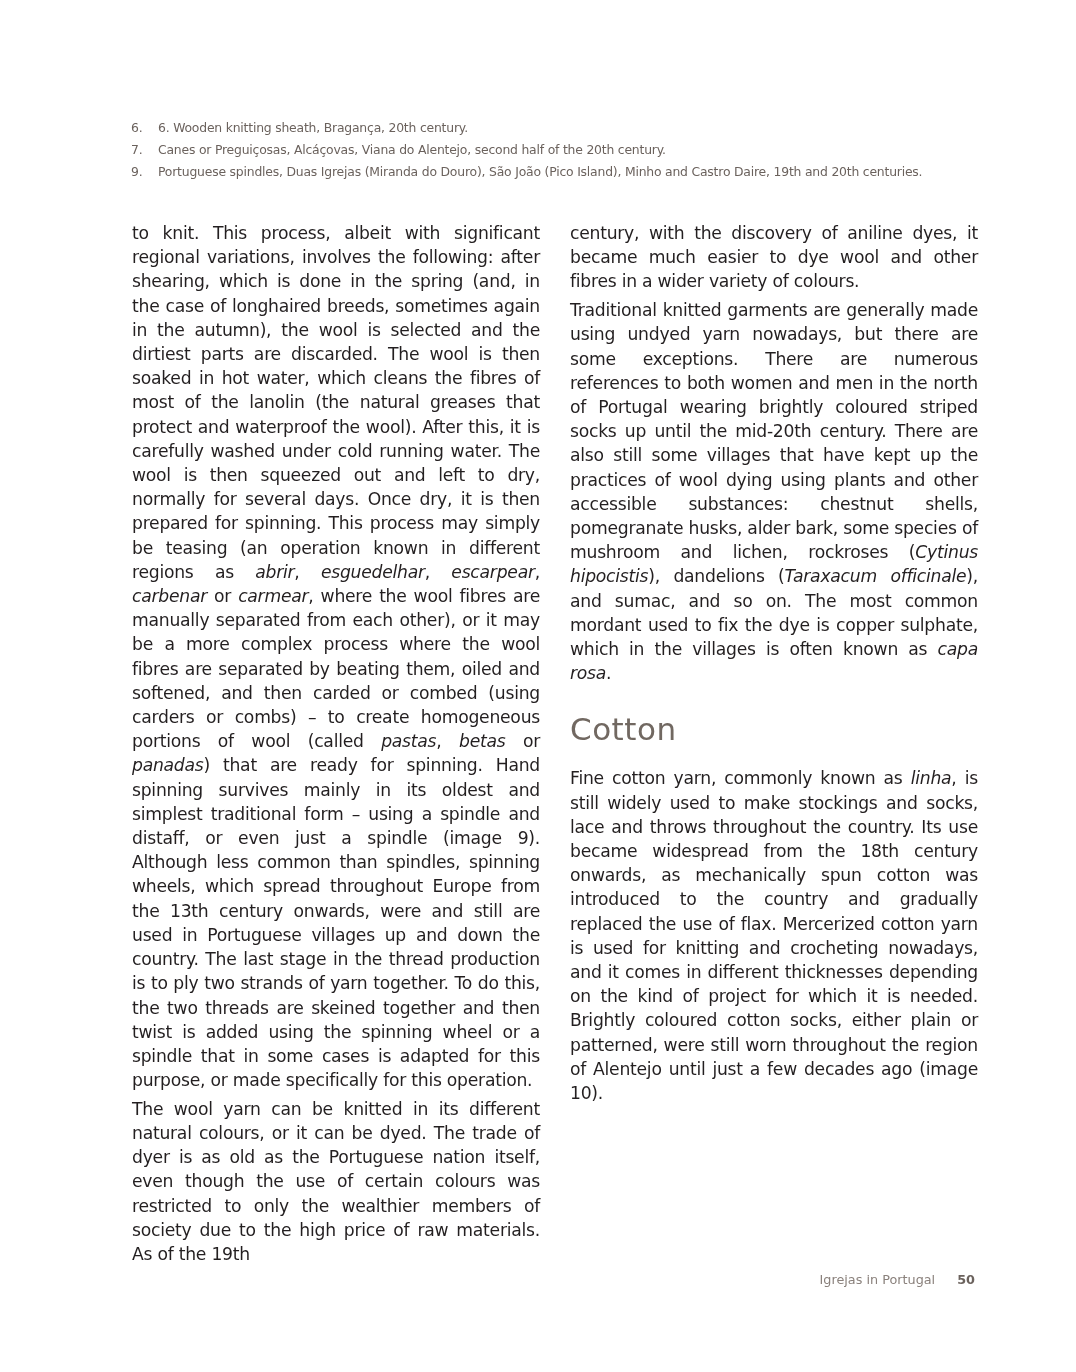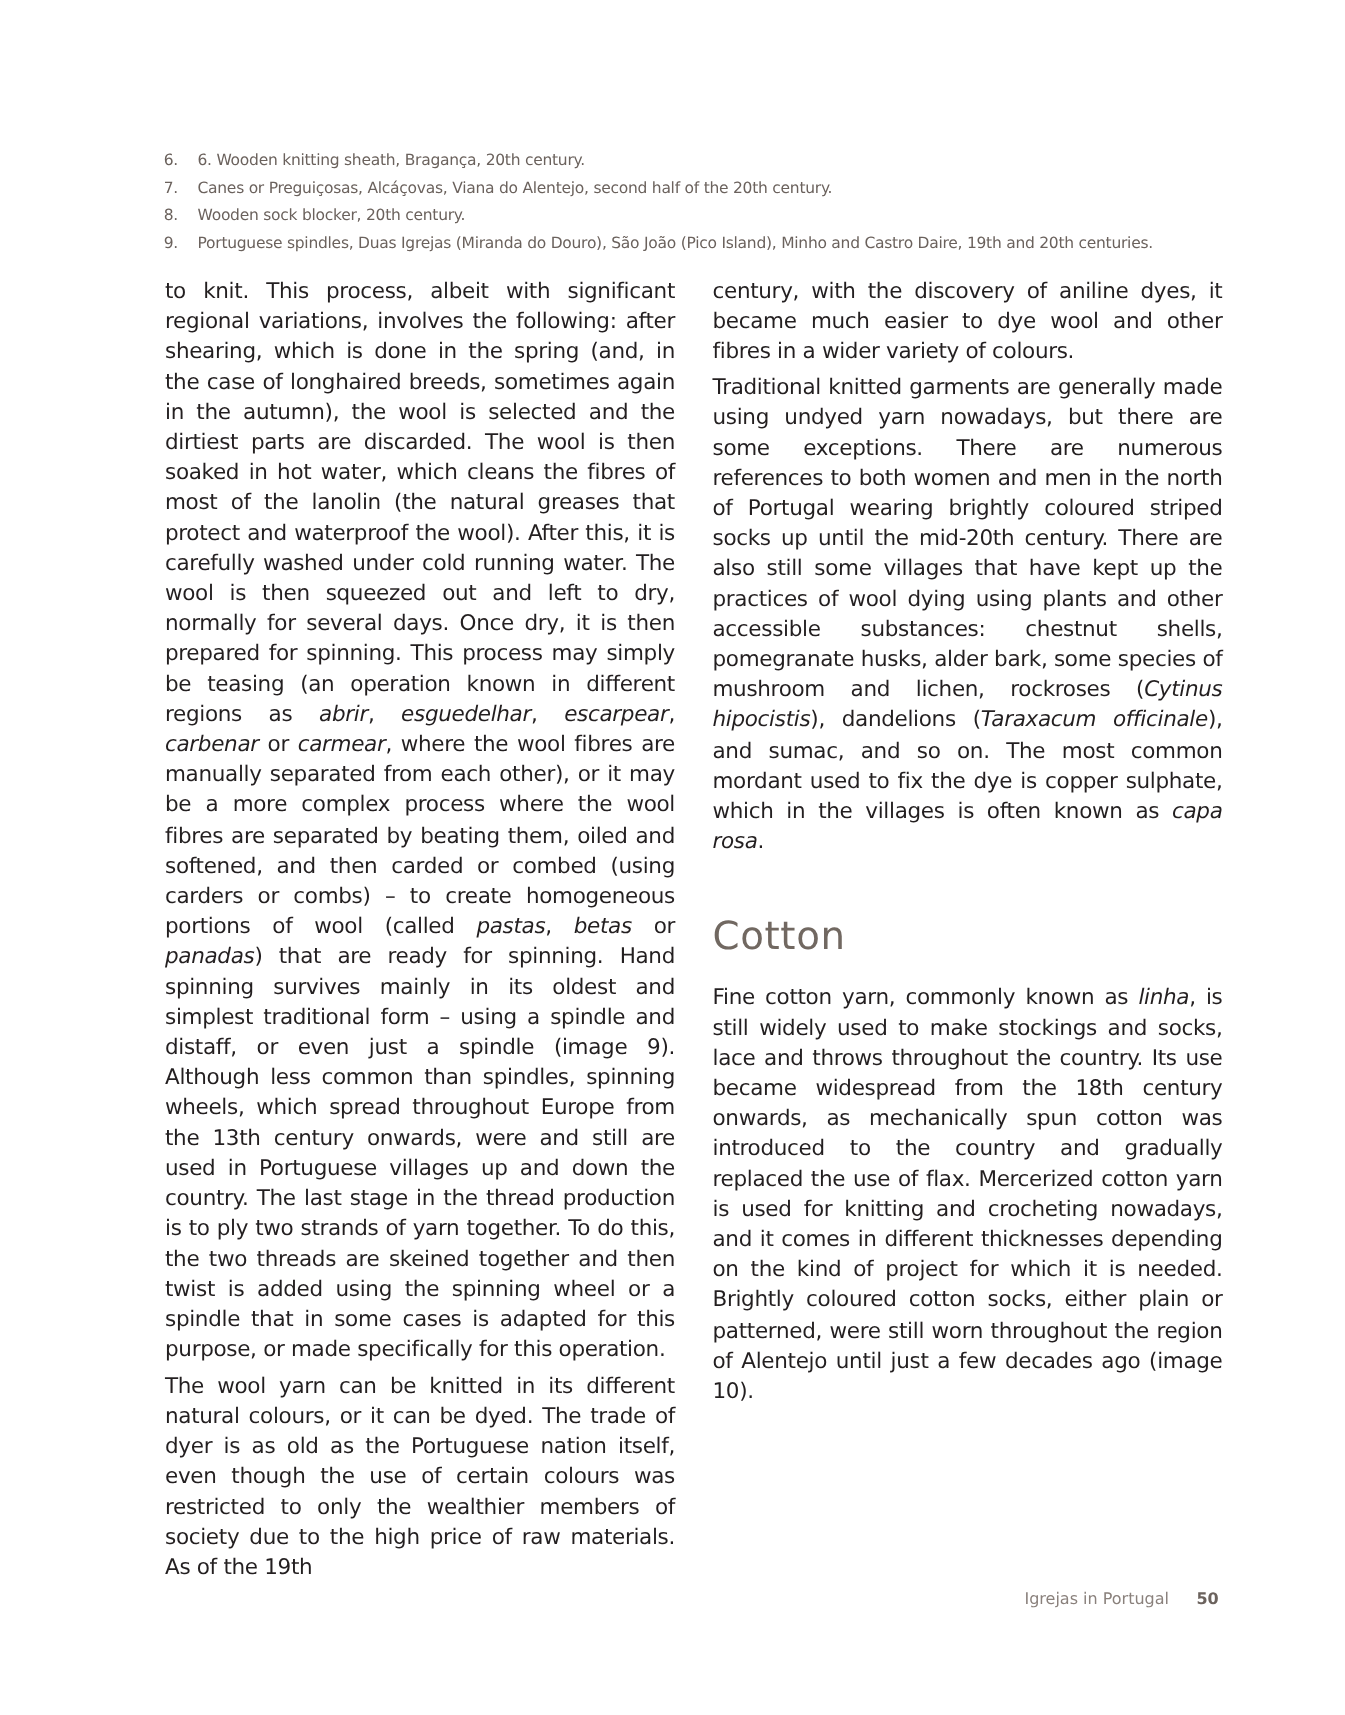--- a/index.html
+++ b/index.html
@@ -5,31 +5,30 @@
   html, body { margin: 0; padding: 0; background: #ffffff; }
   body { width: 1076px; height: 1372px; position: relative; overflow: hidden; font-family: "DejaVu Sans", sans-serif; }
   .captions { position: absolute; left: 131px; top: 117px; width: 860px; margin: 0; padding: 0; list-style: none; }
   .captions li { font-size: 12.4px; color: #6b625d; line-height: 22px; white-space: nowrap; letter-spacing: -0.2px; }
   .captions .num { display: inline-block; width: 27px; }
   .col { position: absolute; top: 221px; width: 408px; font-size: 17.2px; line-height: 24.2px; color: #231f20; text-align: justify; letter-spacing: -0.25px; }
   .col p { margin: 0 0 4.5px 0; }
   .col-left { left: 132px; }
   .col-right { left: 570px; }
   .col em { font-style: italic; }
-  .section-heading { font-size: 31px; line-height: 40px; color: #716861; font-weight: normal; margin: 44px 0 17px 0; letter-spacing: 0.5px; text-align: left; }
+  .section-heading { font-size: 31px; line-height: 40px; color: #716861; font-weight: normal; margin: 24px 0 17px 0; letter-spacing: 0.5px; text-align: left; }
   .footer { position: absolute; top: 1272px; right: 101px; font-size: 12.8px; color: #8a817c; white-space: nowrap; }
   .footer .page-num { color: #6b625d; font-weight: bold; margin-left: 22px; }
 </style>
 </head>
 <body>
 
 <ol class="captions">
   <li><span class="num">6.</span><span>6. Wooden knitting sheath, Bragança, 20th century.</span></li>
   <li><span class="num">7.</span><span>Canes or Preguiçosas, Alcáçovas, Viana do Alentejo, second half of the 20th century.</span></li>
-  <li><span class="num">8.</span><span>Wooden sock blocker, 20th century.</span></li>
   <li><span class="num">9.</span><span>Portuguese spindles, Duas Igrejas (Miranda do Douro), São João (Pico Island), Minho and Castro Daire, 19th and 20th centuries.</span></li>
 </ol>
 
 <div class="col col-left">
   <p><span>to knit. This process, albeit with significant regional variations, involves the following: after shearing, which is done in the spring (and, in the case of longhaired breeds, sometimes again in the autumn), the wool is selected and the dirtiest parts are discarded. The wool is then soaked in hot water, which cleans the fibres of most of the lanolin (the natural greases that protect and waterproof the wool). After this, it is carefully washed under cold running water. The wool is then squeezed out and left to dry, normally for several days. Once dry, it is then prepared for spinning. This process may simply be teasing (an operation known in different regions as </span><em>abrir</em><span>, </span><em>esguedelhar</em><span>, </span><em>escarpear</em><span>, </span><em>carbenar</em><span> or </span><em>carmear</em><span>, where the wool fibres are manually separated from each other), or it may be a more complex process where the wool fibres are separated by beating them, oiled and softened, and then carded or combed (using carders or combs) – to create homogeneous portions of wool (called </span><em>pastas</em><span>, </span><em>betas</em><span> or </span><em>panadas</em><span>) that are ready for spinning. Hand spinning survives mainly in its oldest and simplest traditional form – using a spindle and distaff, or even just a spindle (image 9). Although less common than spindles, spinning wheels, which spread throughout Europe from the 13th century onwards, were and still are used in Portuguese villages up and down the country. The last stage in the thread production is to ply two strands of yarn together. To do this, the two threads are skeined together and then twist is added using the spinning wheel or a spindle that in some cases is adapted for this purpose, or made specifically for this operation.</span></p>
   <p>The wool yarn can be knitted in its different natural colours, or it can be dyed. The trade of dyer is as old as the Portuguese nation itself, even though the use of certain colours was restricted to only the wealthier members of society due to the high price of raw materials. As of the 19th</p>
 </div>
 
 <div class="col col-right">
   <p>century, with the discovery of aniline dyes, it became much easier to dye wool and other fibres in a wider variety of colours.</p>

